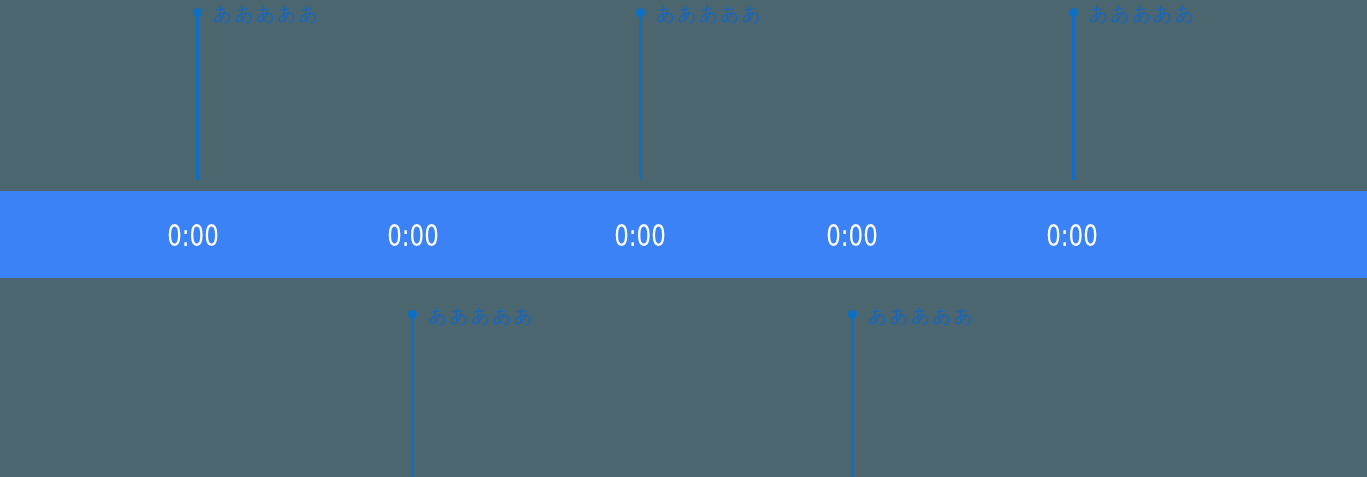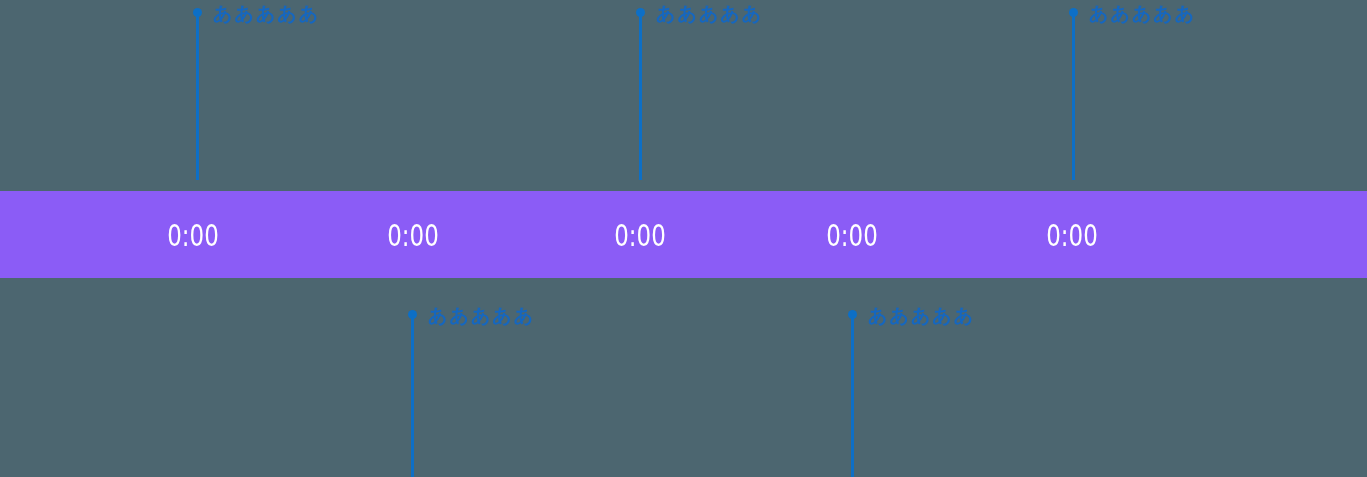--- a/index.html
+++ b/index.html
@@ -12,21 +12,21 @@
     font-family: "DejaVu Sans", "Liberation Sans", sans-serif;
   }
 
   
   .band {
     position: absolute;
     left: 0;
     top: 191px;
     width: 100%;
     height: 87px;
-    background: #8b5cf6;
+    background: #3b82f6;
   }
   .time {
     position: absolute;
     top: 50%;
     transform: translate(-50%, -50%);
     white-space: nowrap;
   }
   .time-text {
     display: inline-block;
     transform: scaleX(0.74);
@@ -59,21 +59,21 @@
     background: #0d6fc6;
   }
   .event.top .stem   { top: 16px; height: 164px; }
   .event.bottom .stem{ top: 16px; height: 165px; }
   .event .label {
     position: absolute;
     left: 16px;
     top: 2px;
     color: #1567c0;
     font-size: 19px;
-    font-weight: 700;
+    font-weight: 400;
     letter-spacing: 2px;
     line-height: 22px;
     white-space: nowrap;
     cursor: pointer;
   }
 </style>
 </head>
 <body>
 
 <div class="screen">

